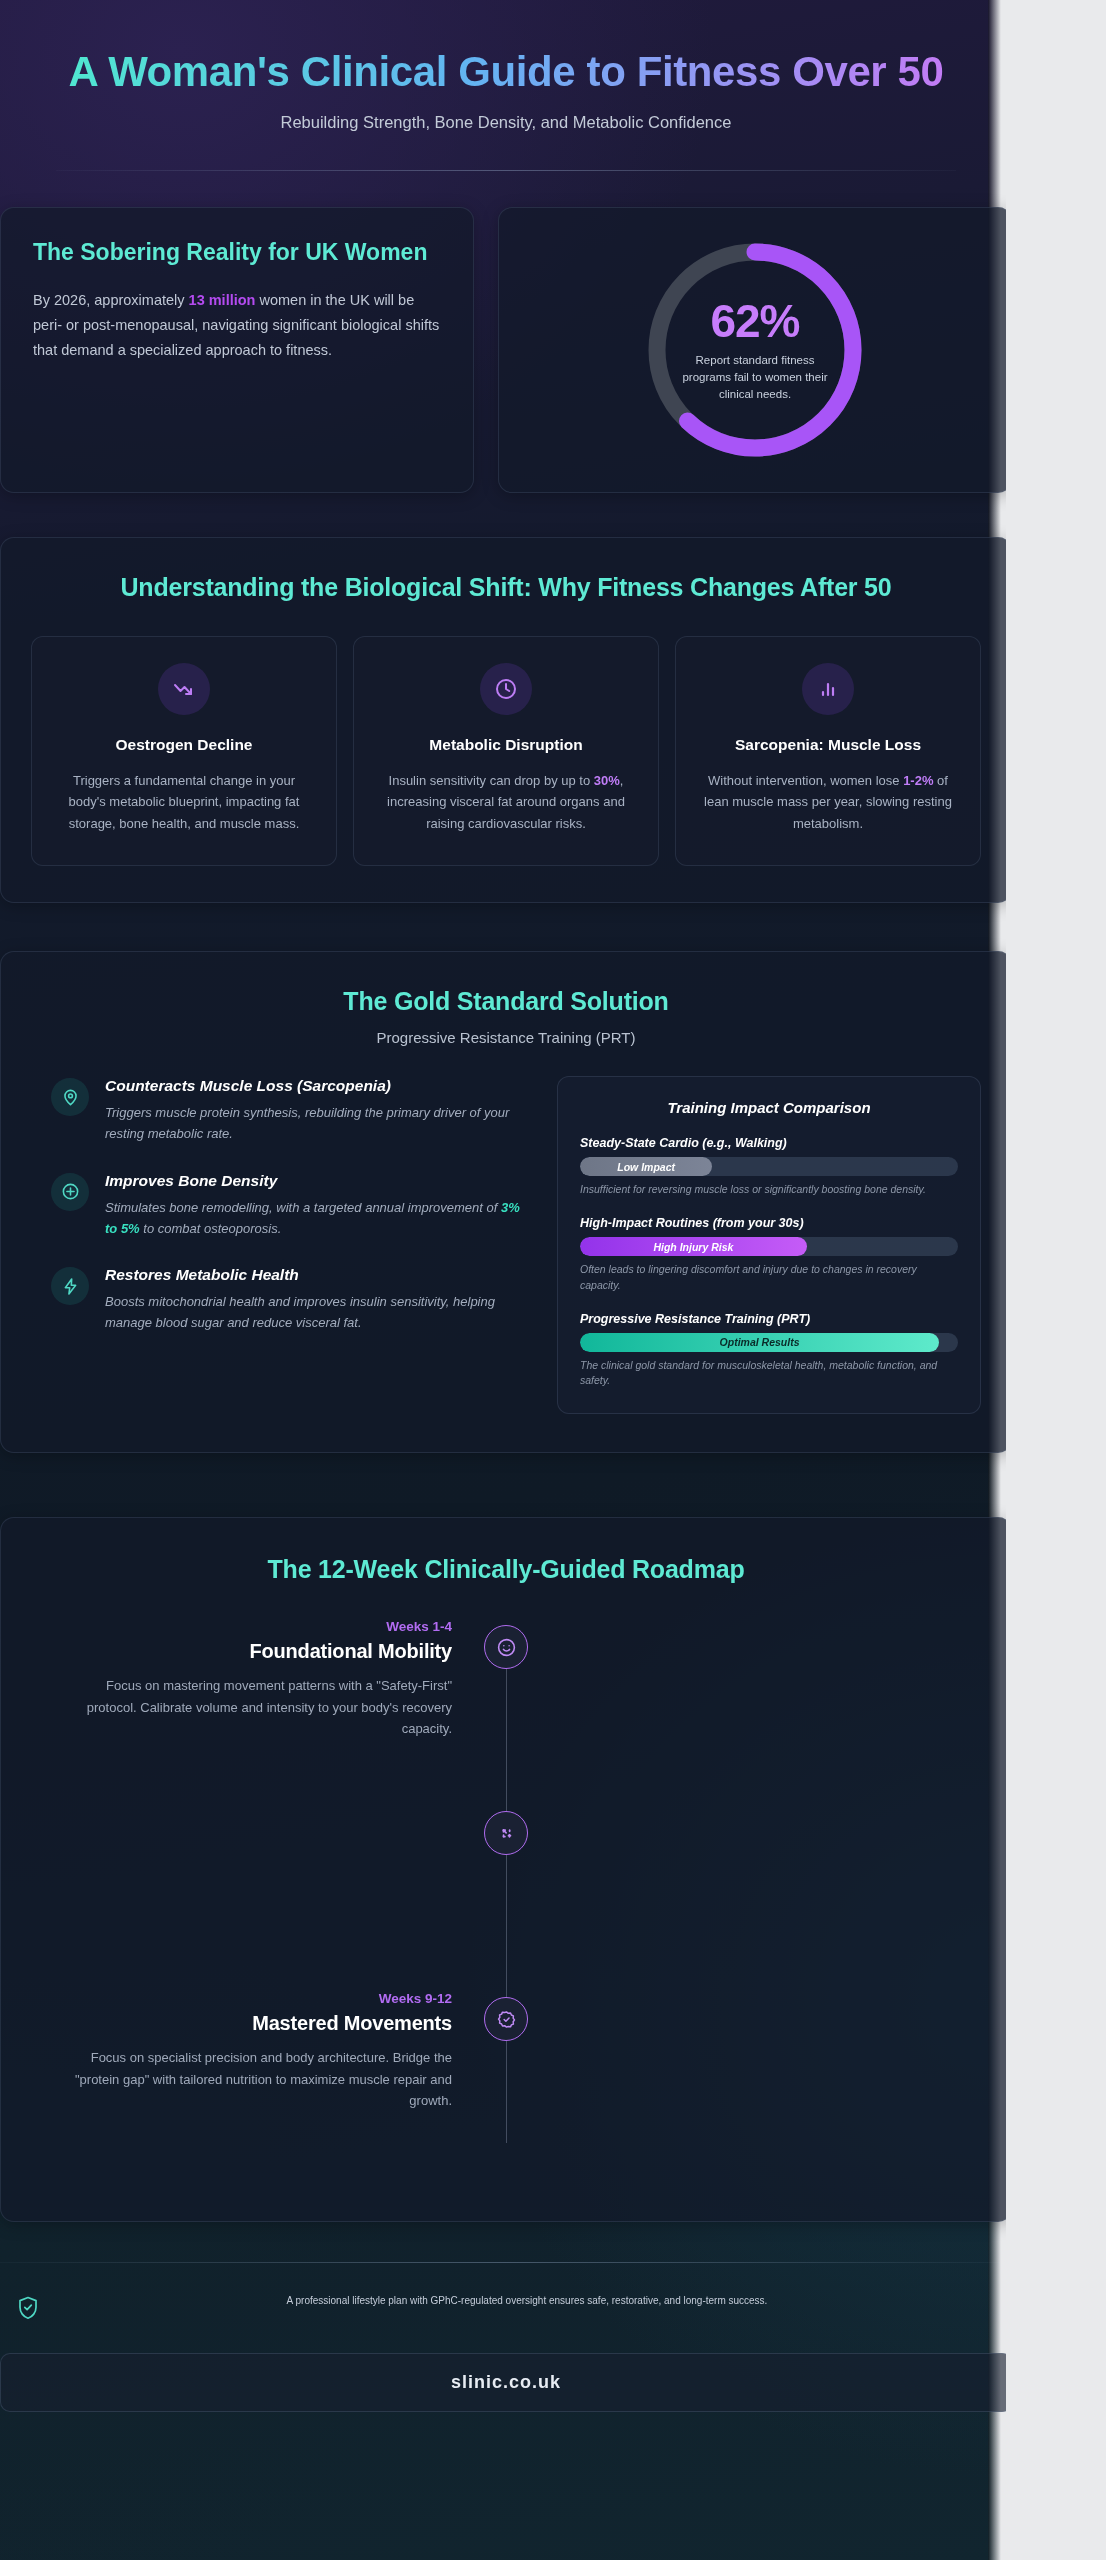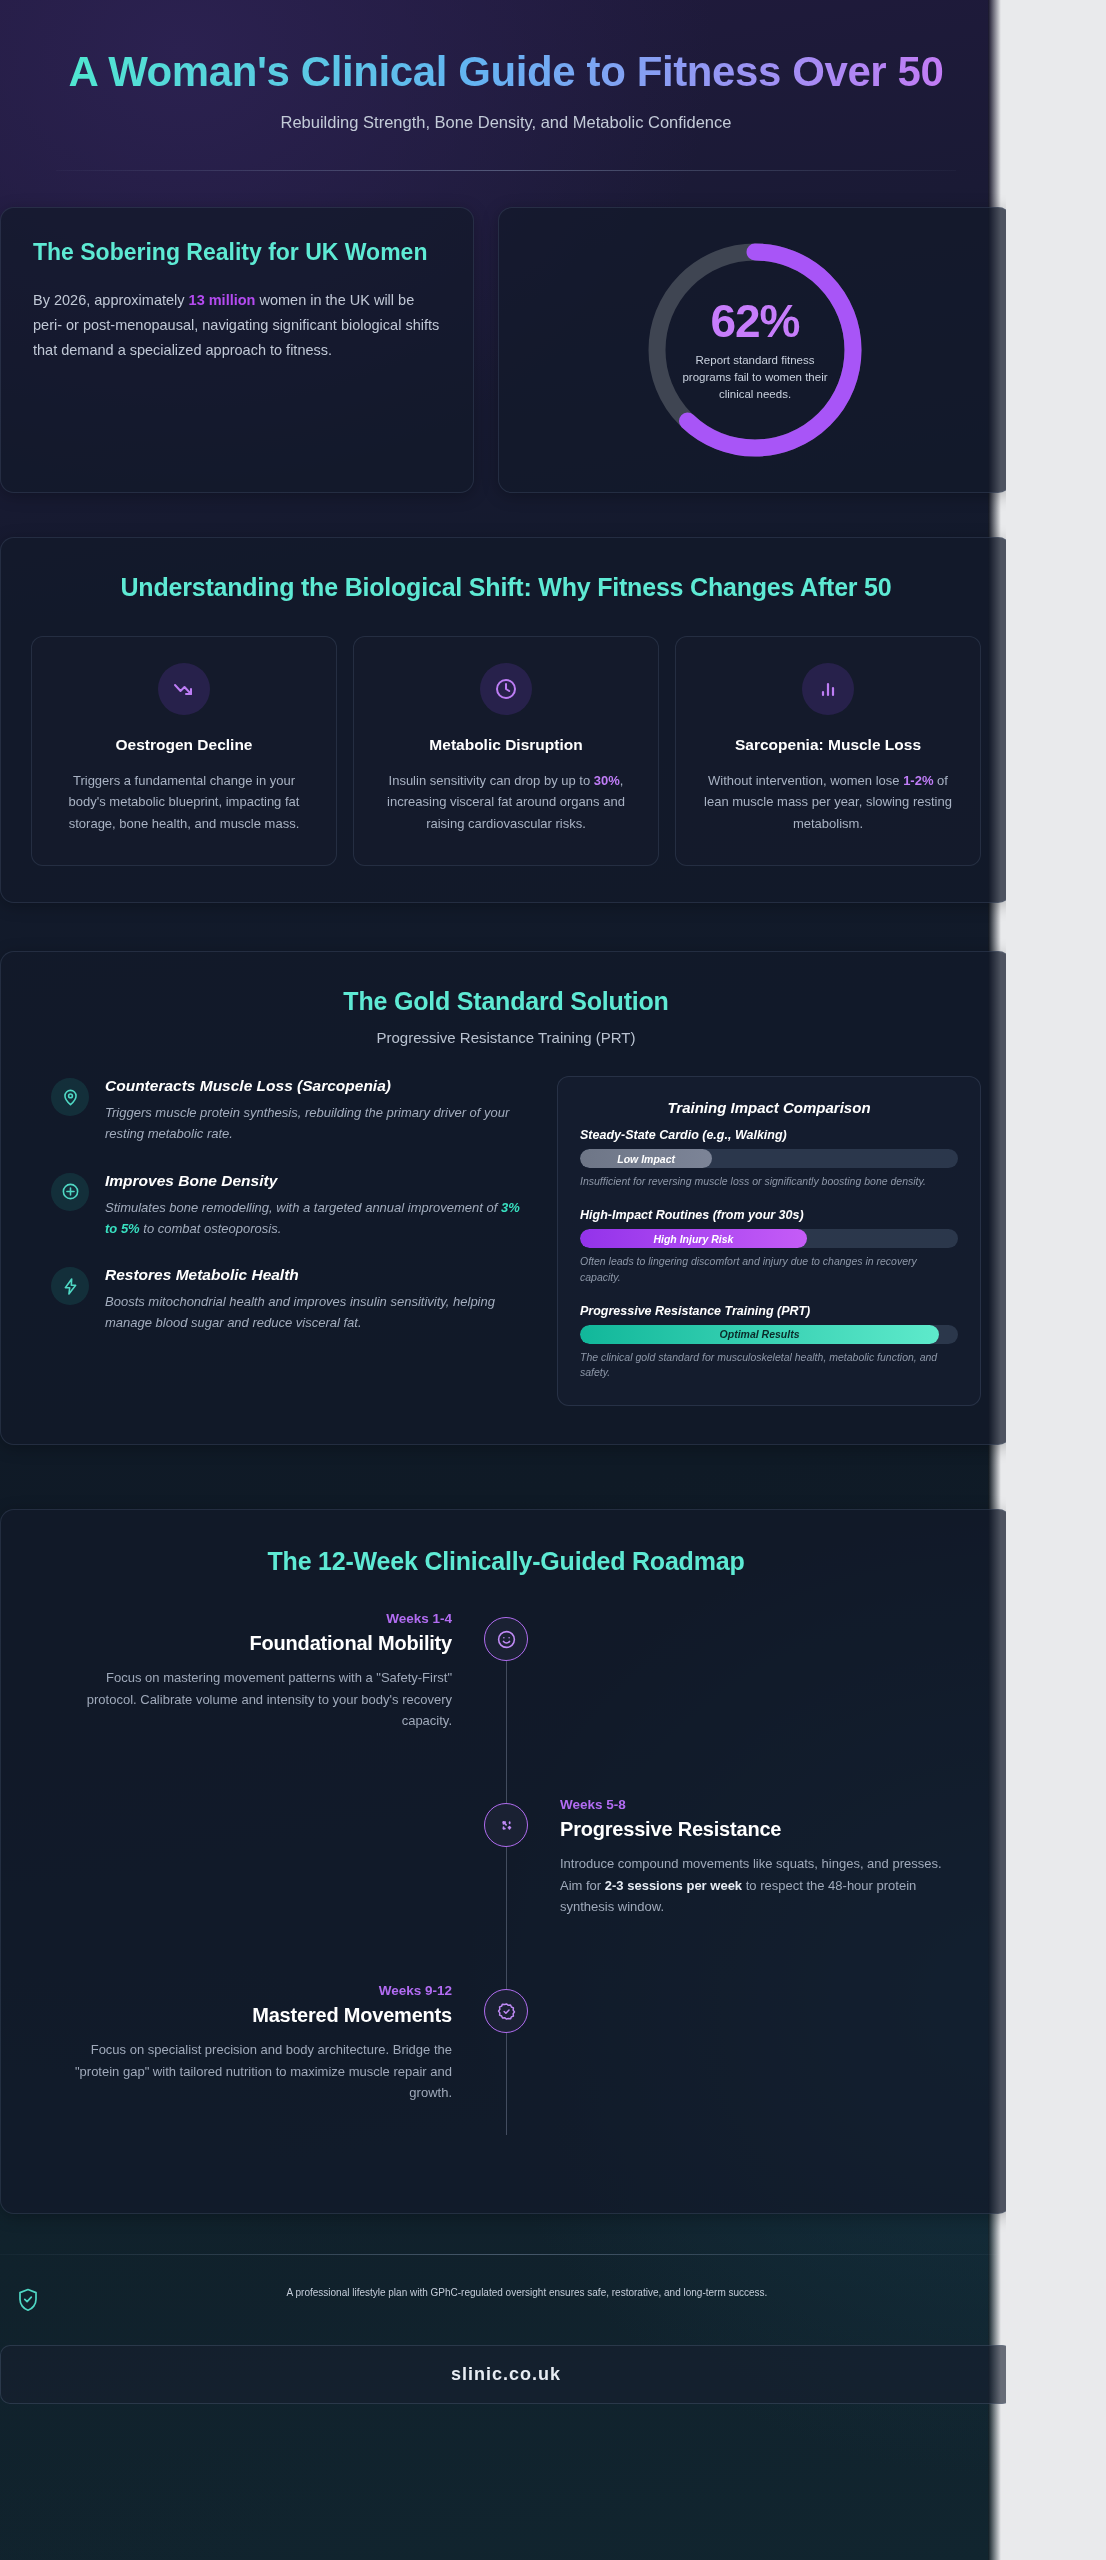--- a/index.html
+++ b/index.html
@@ -142,21 +142,21 @@
   .benefit h4 { color:#fff; font-size:15.5px; font-weight:700; line-height:1.35; margin-bottom:6px; }
   .benefit p { color:#a3adbe; font-size:13px; line-height:1.6; }
 
   .impact {
     flex: 0 0 424px;
     background: rgba(22,30,47,0.78);
     border: 1px solid rgba(108,128,160,0.22);
     border-radius: 12px;
     padding: 22px 22px 24px;
   }
-  .impact h4 { text-align:center; color:#fff; font-size:15px; font-weight:700; margin-bottom:12px; }
+  .impact h4 { text-align:center; color:#fff; font-size:15px; font-weight:700; margin-bottom:20px; }
   .bargroup { margin-bottom: 18px; }
   .bargroup:last-child { margin-bottom: 0; }
   .bargroup .lbl { color:#fff; font-size:12.5px; font-weight:700; margin-bottom:7px; }
   .track {
     position: relative; height: 19px; border-radius: 10px;
     background: rgba(72,88,112,0.45); overflow: hidden;
   }
   .fill { position:absolute; left:0; top:0; height:100%; border-radius:10px;
           display:flex; align-items:center; justify-content:center; }
   .fill span { font-size:10.5px; font-weight:700; color:#fff; white-space:nowrap; }
@@ -383,25 +383,20 @@
             <svg width="21" height="21" viewBox="0 0 24 24" fill="none" stroke-width="1.8" stroke-linecap="round">
                 <circle cx="12" cy="12" r="9"></circle>
                 <circle cx="9" cy="10" r="0.9" fill="currentColor" stroke="none" style="fill:#c08bf5"></circle>
                 <circle cx="15" cy="10" r="0.9" fill="currentColor" stroke="none" style="fill:#c08bf5"></circle>
                 <path d="M8.6 14.2c.9 1.1 2 1.7 3.4 1.7s2.5-.6 3.4-1.7"></path>
               </svg>
           </div>
         </div>
 
         <div class="step right">
-          <div class="side txt">
-            <div class="weeks">Weeks 5-8</div>
-            <h3>Progressive Resistance</h3>
-            <p><span>Introduce compound movements like squats, hinges, and presses. Aim for </span><span style="color:#e8edf5;font-weight:700">2-3 sessions per week</span><span> to respect the 48-hour protein synthesis window.</span></p>
-          </div>
           <div class="side"></div>
           <div class="marker">
             <svg width="21" height="21" viewBox="0 0 24 24" fill="none" stroke-width="1.9" stroke-linecap="round" stroke-linejoin="round">
                 <path d="M8.5 8.2 L11.6 11.2"></path>
                 <path d="M8.5 8.2 L8.5 10.3"></path>
                 <path d="M8.5 8.2 L10.6 8.2"></path>
                 <path d="M15.6 8.2 L15.6 9.6"></path>
                 <path d="M8.6 15.6 L8.6 13.8"></path>
                 <path d="M8.6 15.6 L10.2 15.6"></path>
                 <path d="M15.4 15.9 L15.4 13.6"></path>

